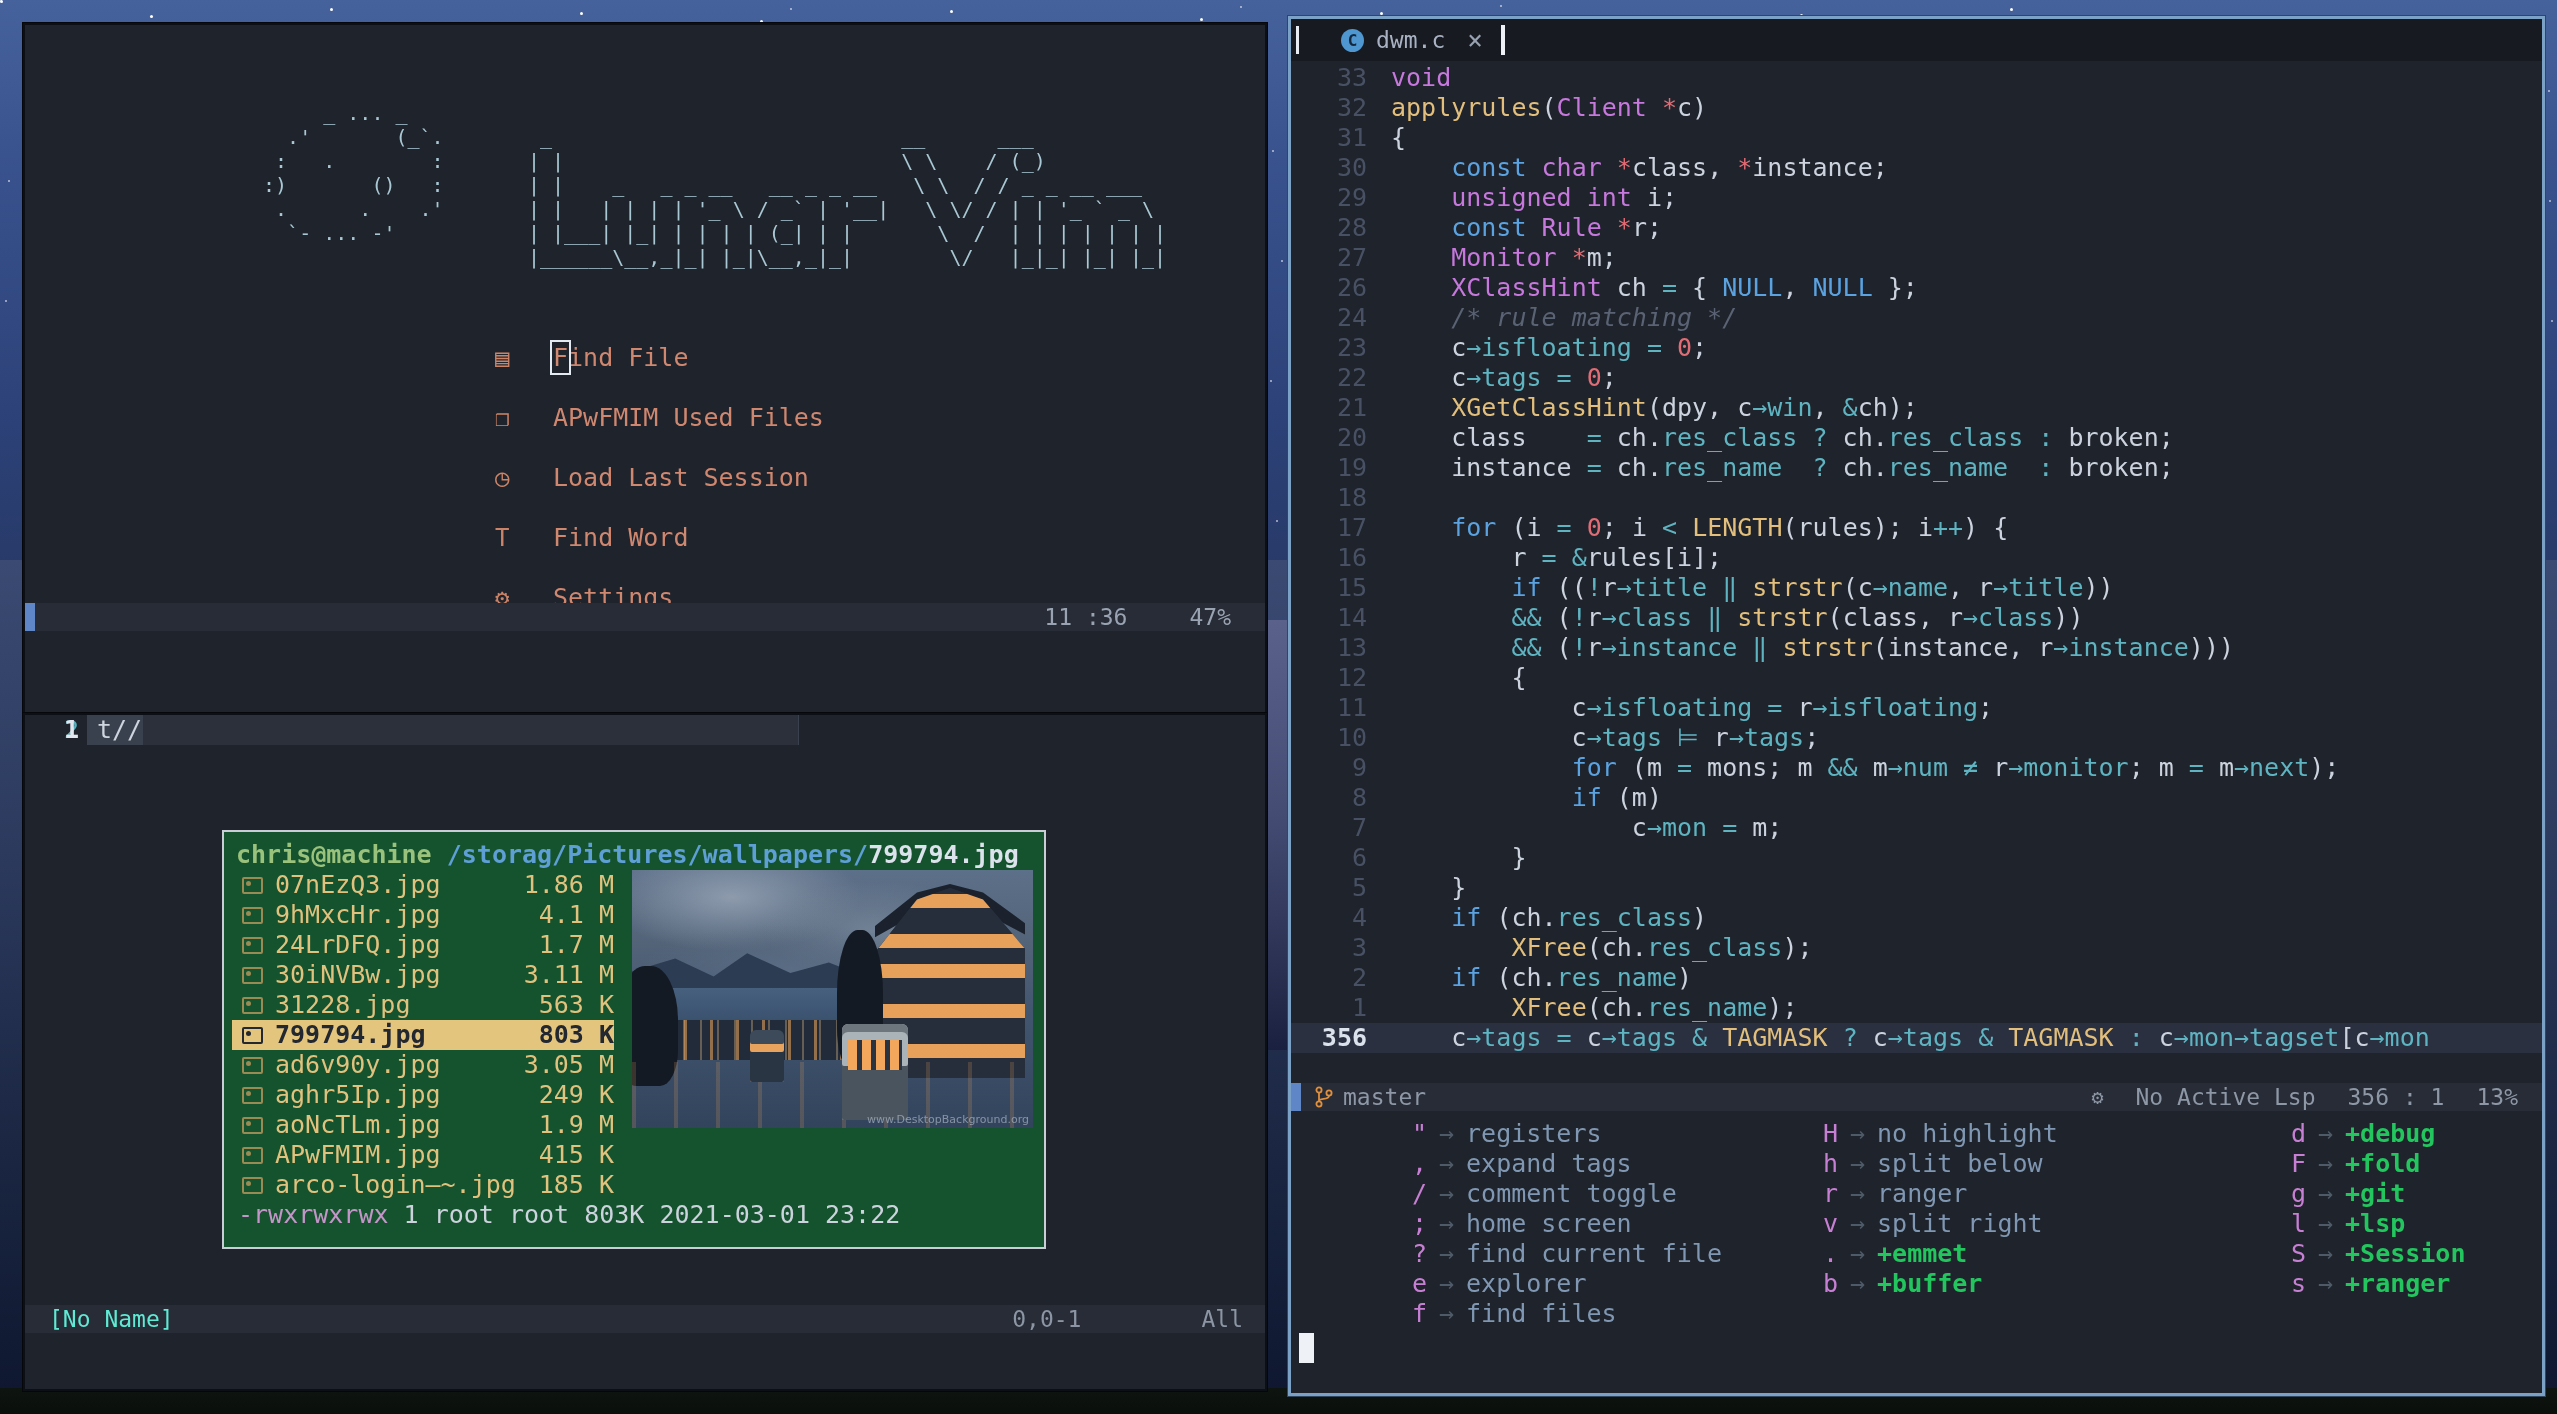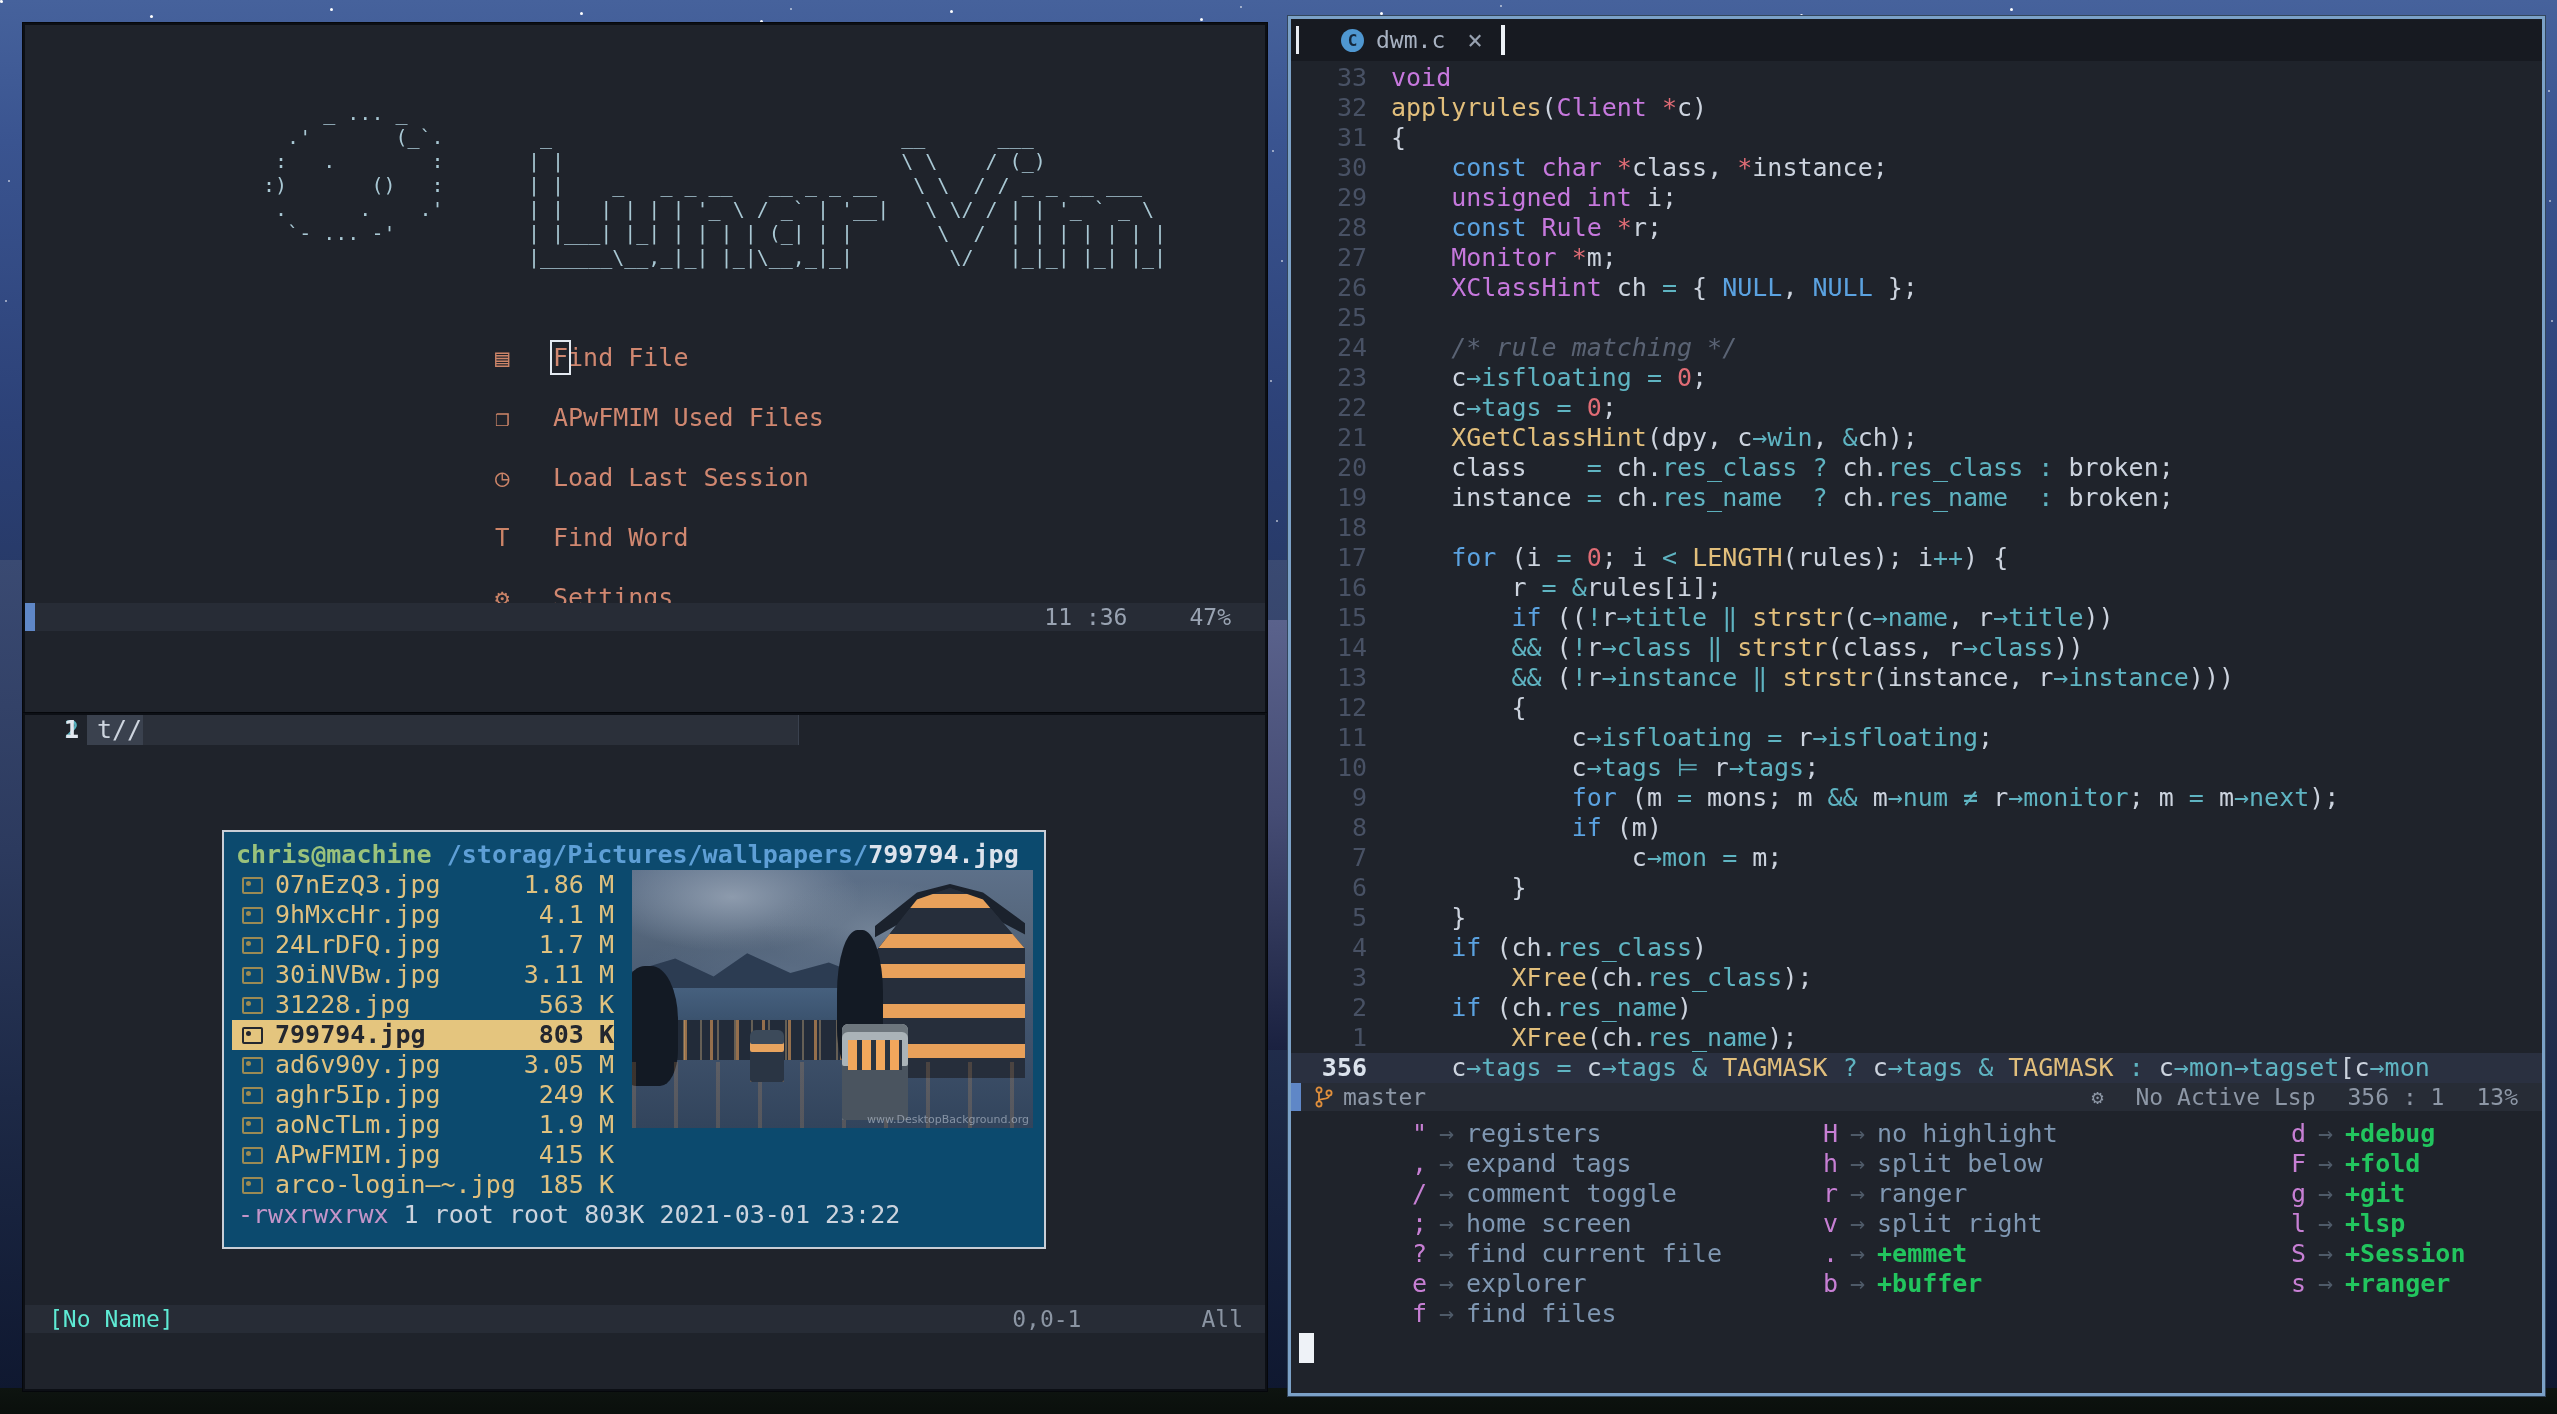--- a/index.html
+++ b/index.html
@@ -40,21 +40,21 @@
   .dash-status-right{margin-left:auto;display:flex;gap:62px;padding-right:34px;}
   
   .cmd-row{position:absolute;left:0;right:0;height:30px;font-size:25px;line-height:30px;}
   .cmd-num{position:absolute;left:14px;width:40px;text-align:right;}
   .cmd-row.r1 .cmd-num{color:#57b0be;}
   .cmd-row.r2 .cmd-num{color:#e2e7ef;font-weight:bold;}
   .cmd-band{position:absolute;height:30px;}
   .cmd-row.r1 .cmd-band{left:62px;width:712px;background:#3a414e;}
   .cmd-row.r2 .cmd-band{left:118px;width:655px;background:#2b303a;}
   .cmd-text{position:absolute;left:72px;color:#ced5df;white-space:pre;}
-  .rbox{position:absolute;left:197px;top:115px;width:824px;height:419px;border:2px solid #c9ced6;background:#0c4a6e;box-sizing:border-box;}
+  .rbox{position:absolute;left:197px;top:115px;width:824px;height:419px;border:2px solid #c9ced6;background:#14532d;box-sizing:border-box;}
   .rtitle{position:absolute;left:12px;top:8px;font-size:25px;line-height:30px;white-space:pre;font-weight:bold;}
   .rtitle .usr{color:#9ac27c;}
   .rtitle .pth{color:#5e9fd6;}
   .rtitle .fil{color:#dde3ec;}
   .flist{position:absolute;left:8px;top:38px;width:382px;}
   .file-row{display:flex;align-items:center;height:30px;font-size:25px;line-height:30px;color:#e0c17e;cursor:pointer;}
   .file-row .img-ico{flex:0 0 auto;width:17px;height:13px;border:2px solid #9a8a54;border-radius:2px;margin:0 12px 0 10px;position:relative;}
   .file-row .img-ico::after{content:"";position:absolute;left:2px;top:2px;width:5px;height:5px;border-radius:50%;background:#9a8a54;}
   .file-row .fname{flex:1 1 auto;white-space:pre;}
   .file-row .fsize{flex:0 0 auto;white-space:pre;}
@@ -322,24 +322,20 @@
     <span class="src"><span class="tk-w">    </span><span class="tk-b">const</span><span class="tk-w"> </span><span class="tk-p">Rule</span><span class="tk-w"> </span><span class="tk-r">*</span><span class="tk-w">r;</span></span>
   </div>
         <div class="code-line r7">
     <span class="ln">27</span>
     <span class="src"><span class="tk-w">    </span><span class="tk-p">Monitor</span><span class="tk-w"> </span><span class="tk-r">*</span><span class="tk-w">m;</span></span>
   </div>
         <div class="code-line r8">
     <span class="ln">26</span>
     <span class="src"><span class="tk-w">    </span><span class="tk-p">XClassHint</span><span class="tk-w"> ch </span><span class="tk-c">=</span><span class="tk-w"> { </span><span class="tk-b">NULL</span><span class="tk-w">, </span><span class="tk-b">NULL</span><span class="tk-w"> };</span></span>
   </div>
-        <div class="code-line r9">
-    <span class="ln">25</span>
-    <span class="src"></span>
-  </div>
         <div class="code-line r10">
     <span class="ln">24</span>
     <span class="src"><span class="tk-w">    </span><span class="tk-g">/* rule matching */</span></span>
   </div>
         <div class="code-line r11">
     <span class="ln">23</span>
     <span class="src"><span class="tk-w">    c</span><span class="tk-c">→isfloating</span><span class="tk-w"> </span><span class="tk-c">=</span><span class="tk-w"> </span><span class="tk-r">0</span><span class="tk-w">;</span></span>
   </div>
         <div class="code-line r12">
     <span class="ln">22</span>

